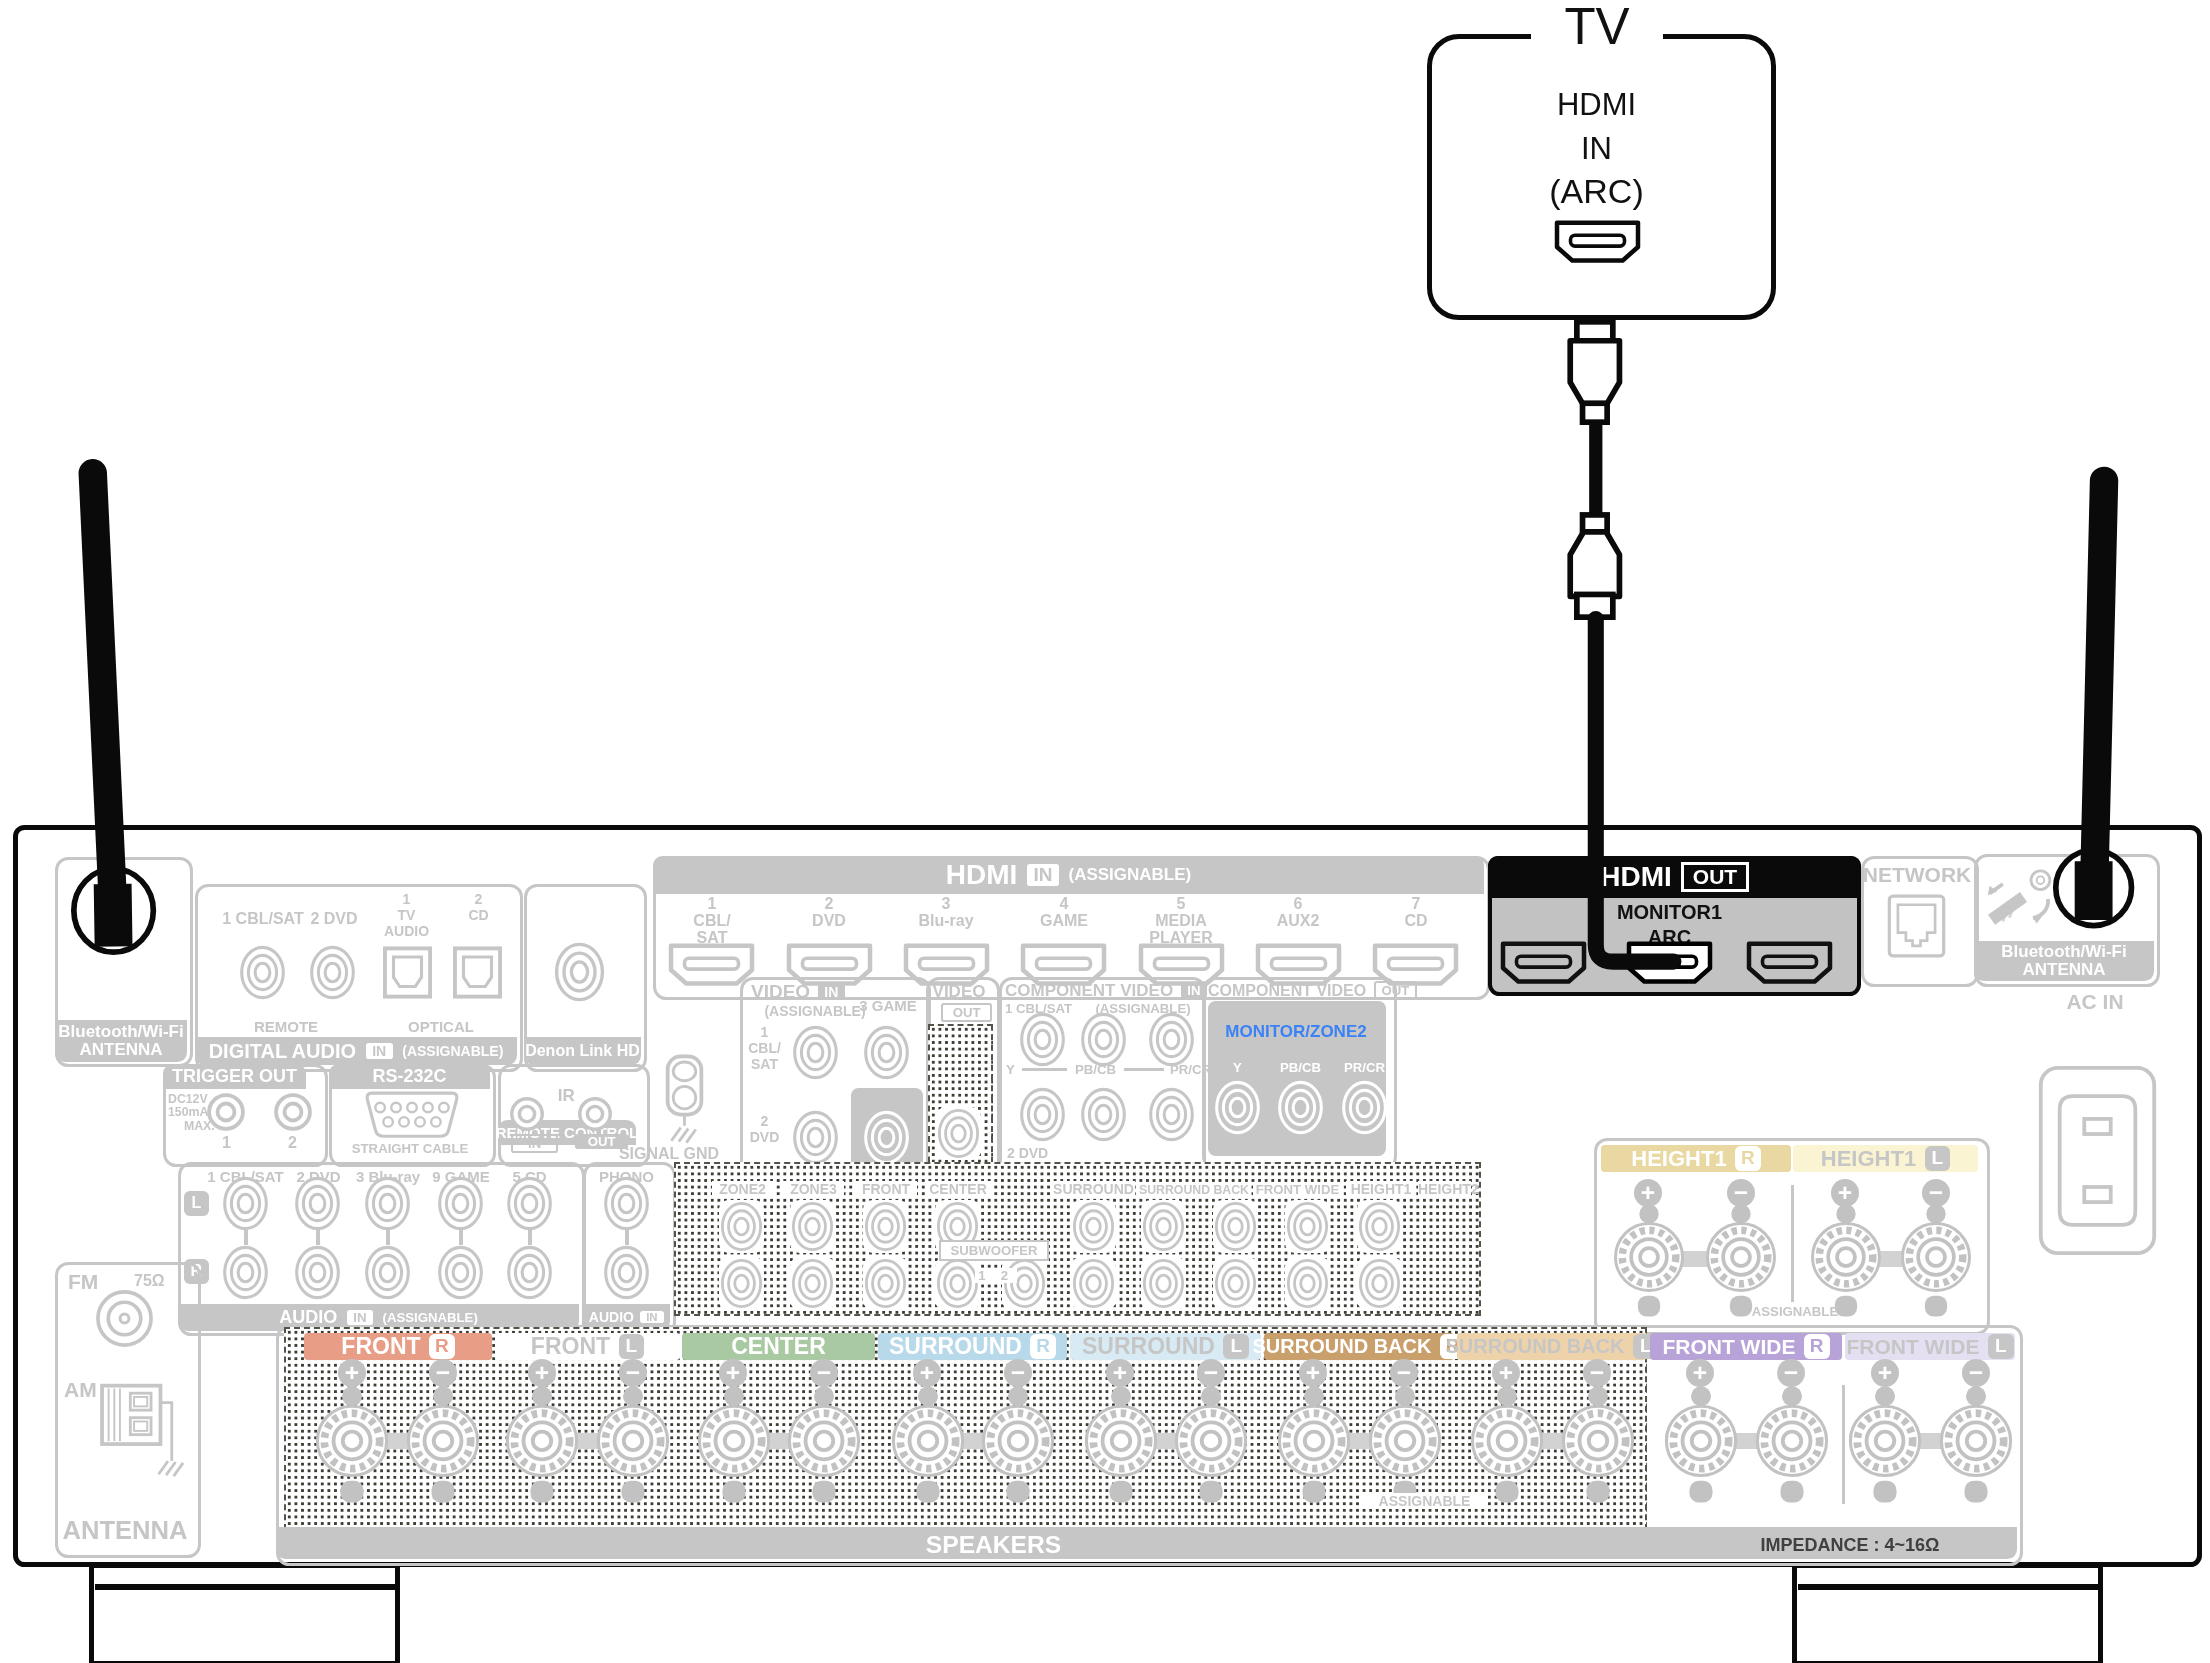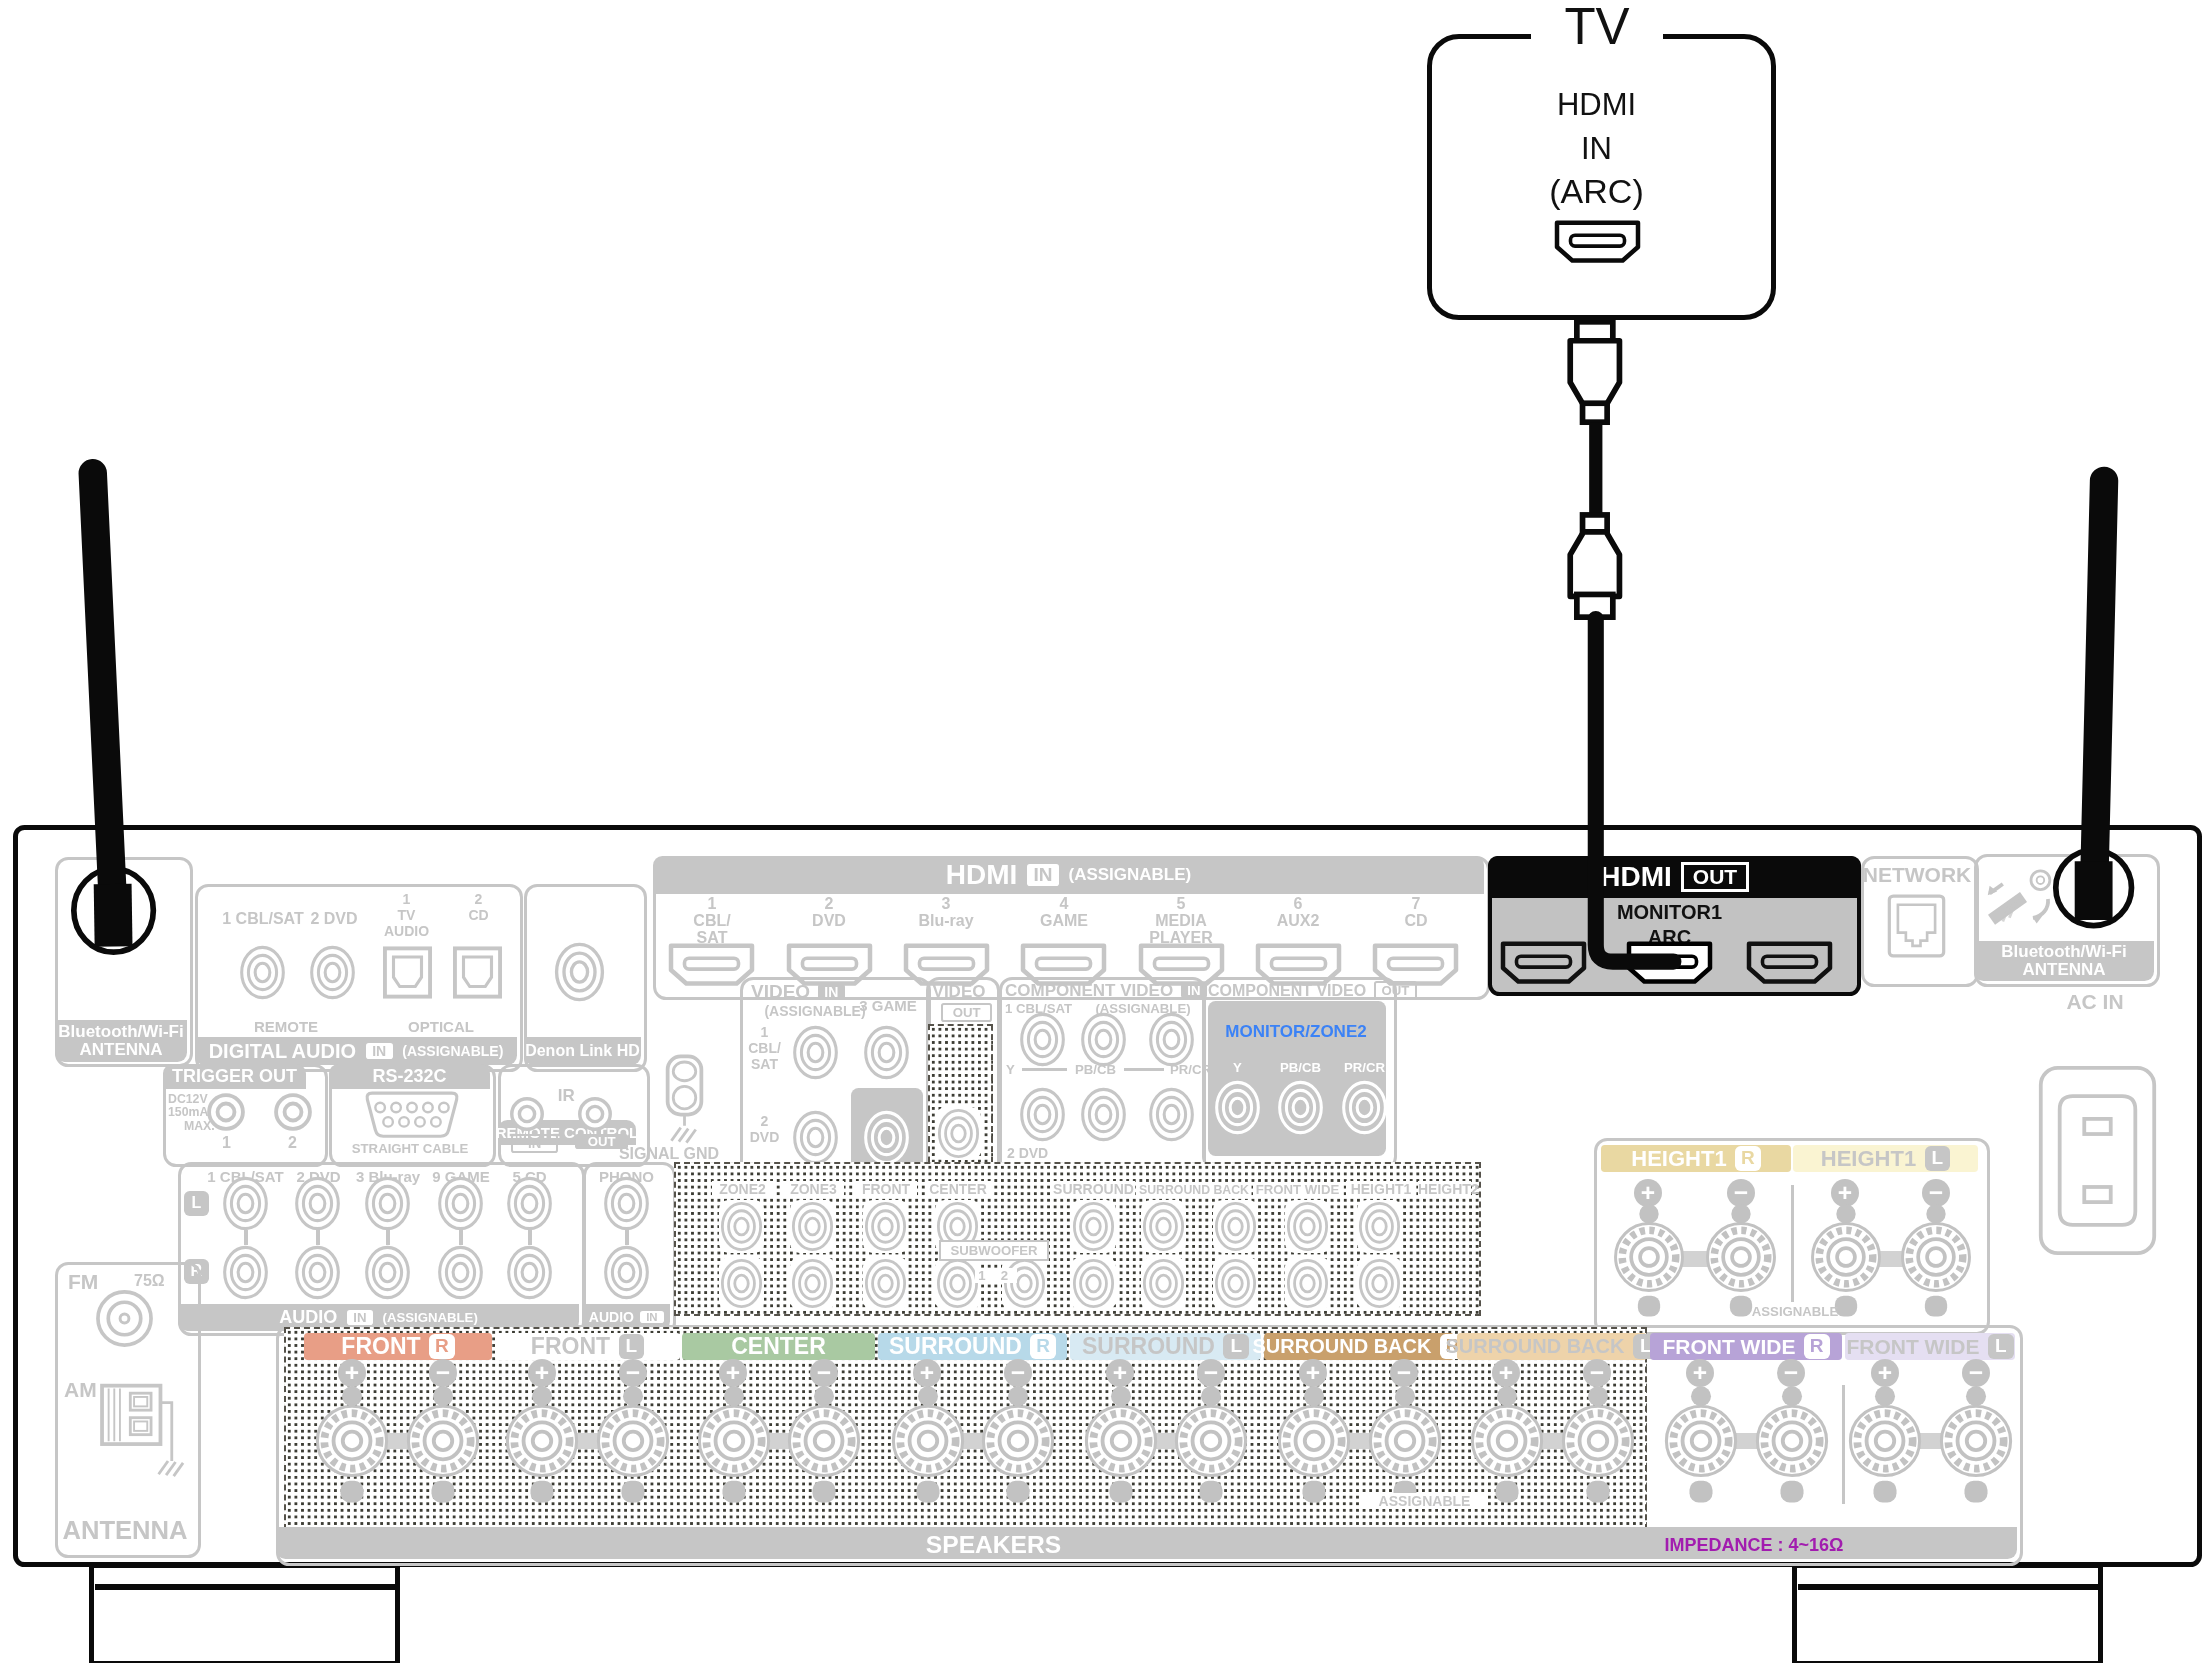--- a/index.html
+++ b/index.html
@@ -724,21 +724,21 @@
       <use href="#post"></use>
     </svg>
   <svg class="pp" style="left:1938px;top:1384px" viewBox="0 0 80 130" width="76" height="123">
       <use href="#post"></use>
     </svg>
   <div class="a" style="left:1842px;top:1385px;width:2.8px;height:119px;background:#c6c6c6"></div>
   <div class="wl f15" style="left:1361px;top:1493px;width:127px">ASSIGNABLE</div>
 
   <div class="fb" style="left:276px;top:1527px;width:1741px;height:32px;border-radius:0 0 9.5px 9.5px"></div>
   <div class="gt wht f26" style="left:899px;top:1531px;width:189px;color:#fff">SPEAKERS</div>
-  <div class="gt wht f19" style="left:1645px;top:1535px;width:218px;color:#a21caf">IMPEDANCE : 4~16Ω</div>
+  <div class="gt wht f19" style="left:1741px;top:1535px;width:218px;color:#404040">IMPEDANCE : 4~16Ω</div>
 
   <svg class="a" style="left:0;top:0;width:2211px;height:1664px;pointer-events:none" viewBox="0 0 2336 1758">
 
     <g>
       <ellipse cx="120" cy="962" rx="42" ry="44" fill="#fff" stroke="#0a0a0a" stroke-width="6"></ellipse>
       <line x1="98" y1="500" x2="119" y2="948" stroke="#0a0a0a" stroke-width="30" stroke-linecap="round"></line>
       <line x1="119" y1="934" x2="120" y2="1000" stroke="#0a0a0a" stroke-width="40"></line>
     </g>
 
     <g>

